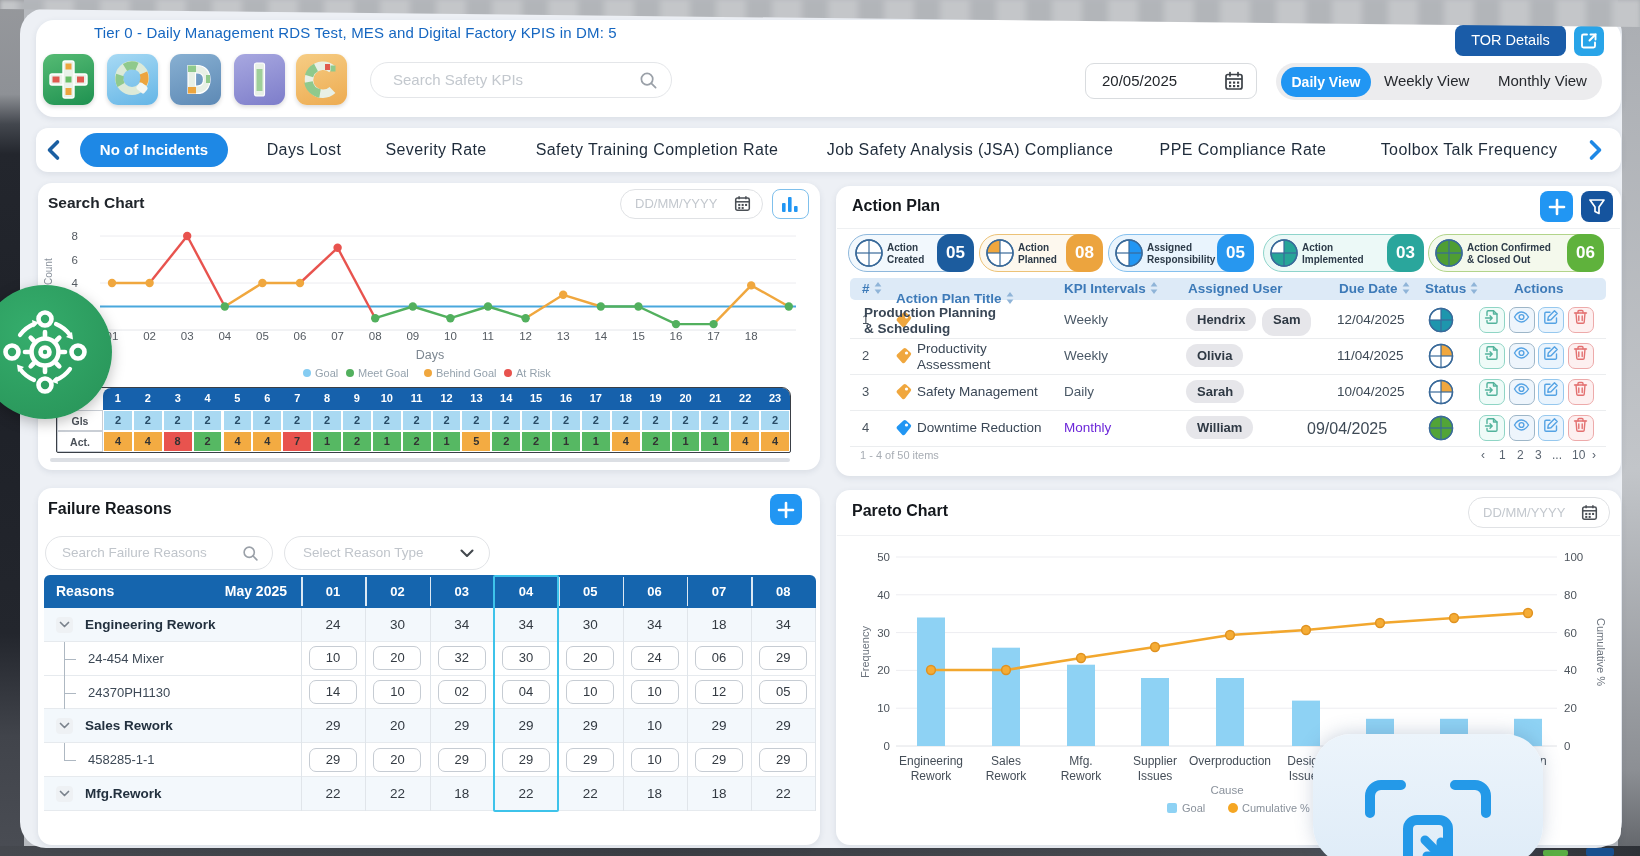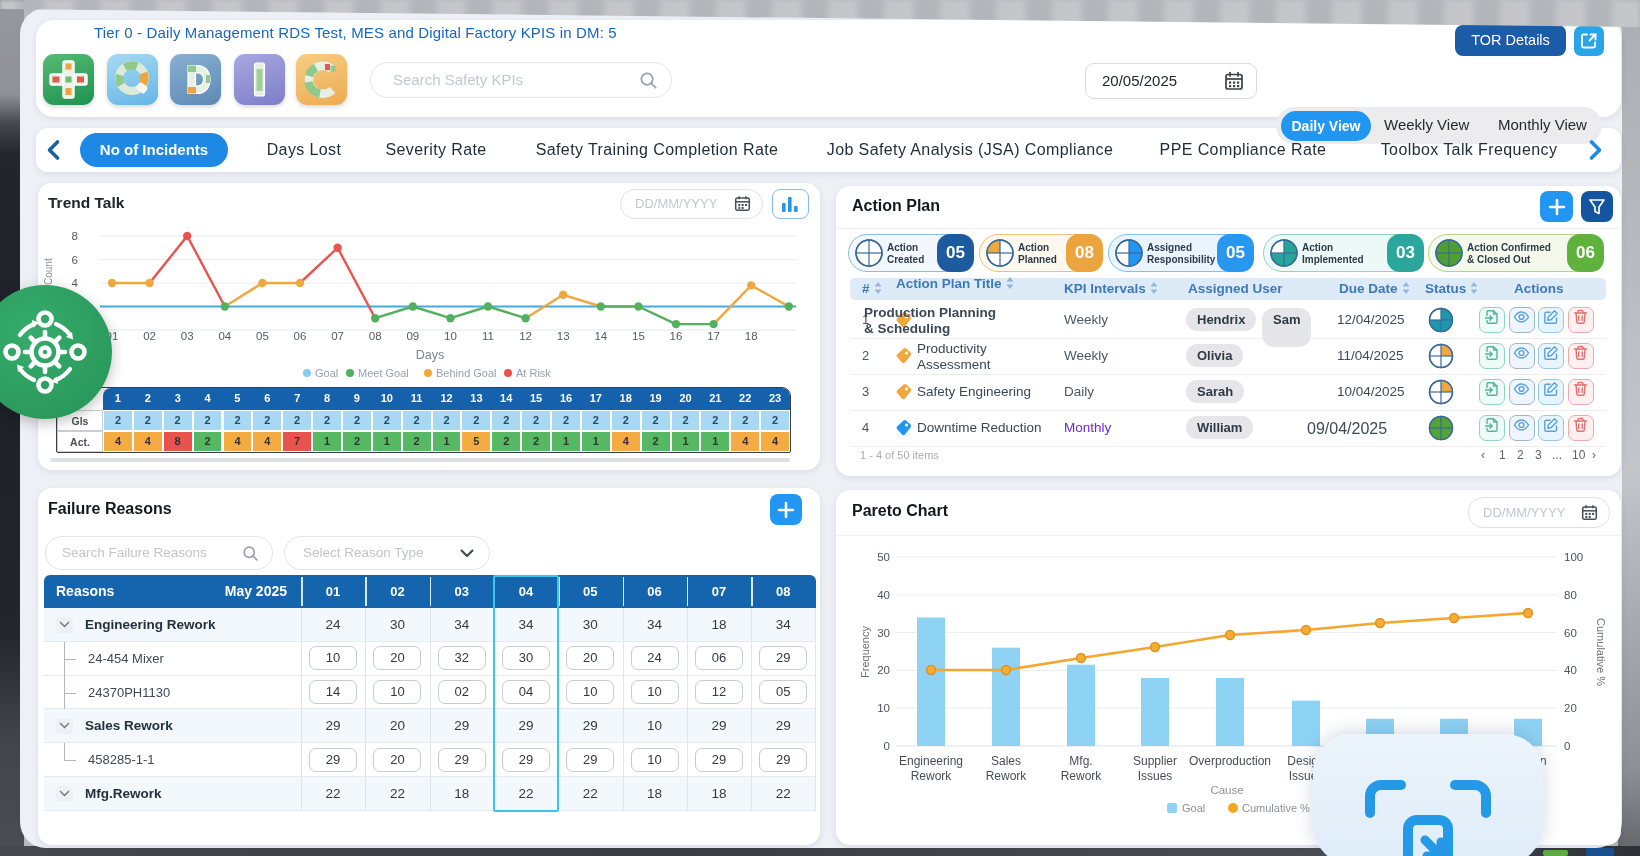--- a/index.html
+++ b/index.html
@@ -78,21 +78,21 @@
         <rect x="5" y="10.5" width="2.2" height="2.2"></rect>
         <rect x="9" y="10.5" width="2.2" height="2.2"></rect>
         <rect x="13" y="10.5" width="2.2" height="2.2"></rect>
         <rect x="5" y="14" width="2.2" height="2.2"></rect>
         <rect x="9" y="14" width="2.2" height="2.2"></rect>
         <rect x="13" y="14" width="2.2" height="2.2"></rect>
       </g>
     </svg>
 </div>
 
-<div class="abs" style="left:1276px;top:63px;width:326px;height:37px;border-radius:18.5px;background:#ececee;z-index:3;margin-top:44px;">
+<div class="abs" style="left:1276px;top:63px;width:326px;height:37px;border-radius:18.5px;background:#ececee;z-index:3;">
   <div style="position:absolute;left:5px;top:3.5px;width:90px;height:30px;border-radius:15px;background:#2196f3;color:#fff;font-size:14px;font-weight:bold;text-align:center;line-height:30px;">Daily View</div>
   <div style="position:absolute;left:108px;top:9px;font-size:15px;color:#26292e;">Weekly View</div>
   <div style="position:absolute;left:222px;top:9px;font-size:15px;color:#26292e;">Monthly View</div>
 </div>
 
 <div class="abs" style="left:1455px;top:25px;width:111px;height:31px;border-radius:8px;background:#1a5ca8;color:#fff;font-size:14.5px;text-align:center;line-height:31px;z-index:3;">TOR Details</div>
 <div class="abs" style="left:1574px;top:26px;width:30px;height:30px;border-radius:7px;background:#28a4e8;z-index:3;">
   <svg style="position:absolute;left:5px;top:5px;" width="20" height="20" viewBox="0 0 20 20" fill="none" stroke="#fff" stroke-width="1.9" stroke-linecap="round">
       <path d="M8 3.5 H4.5 A1.5 1.5 0 0 0 3 5 V15 A1.5 1.5 0 0 0 4.5 16.5 H14.5 A1.5 1.5 0 0 0 16 15 V11.5"></path>
       <path d="M11.5 3.5 H16.5 V8.5"></path>
@@ -109,21 +109,21 @@
 <div class="abs tab" style="left:436px;">Severity Rate</div>
 <div class="abs tab" style="left:657px;">Safety Training Completion Rate</div>
 <div class="abs tab" style="left:970px;">Job Safety Analysis (JSA) Compliance</div>
 <div class="abs tab" style="left:1243px;">PPE Compliance Rate</div>
 <div class="abs tab" style="left:1469px;">Toolbox Talk Frequency</div>
 <svg class="abs" style="left:1584px;top:138px;z-index:3;" width="22" height="24" viewBox="0 0 22 24">
     <path d="M7.5 4 L15.5 12 L7.5 20" fill="none" stroke="#1e88e5" stroke-width="3.6" stroke-linecap="round" stroke-linejoin="round"></path>
   </svg>
 
 <div class="card" id="trend-card" style="left:38px;top:183px;width:782px;height:287px;"></div>
-<div class="abs" style="left:48px;top:194px;font-size:15.5px;font-weight:bold;color:#20252b;z-index:3;">Trend Talk</div>
+<div class="abs" style="left:48px;top:194px;font-size:15.5px;font-weight:bold;color:#20252b;z-index:3;">Search Chart</div>
 <div class="abs" style="left:620px;top:189px;width:143px;height:30px;border:1.5px solid #e0e2e5;border-radius:15px;background:#fff;z-index:3;">
   <span style="position:absolute;left:14px;top:6px;font-size:13px;color:#c3c8ce;">DD/MM/YYYY</span>
   <svg style="position:absolute;right:11px;top:5px;" width="17" height="17" viewBox="0 0 20 20">
       <rect x="2" y="3.5" width="16" height="14.5" rx="2" fill="none" stroke="#4a4f55" stroke-width="1.8"></rect>
       <line x1="2" y1="8" x2="18" y2="8" stroke="#4a4f55" stroke-width="1.8"></line>
       <line x1="6" y1="1.5" x2="6" y2="5" stroke="#4a4f55" stroke-width="1.8"></line>
       <line x1="14" y1="1.5" x2="14" y2="5" stroke="#4a4f55" stroke-width="1.8"></line>
       <g fill="#4a4f55">
         <rect x="5" y="10.5" width="2.4" height="2.4"></rect>
         <rect x="9" y="10.5" width="2.4" height="2.4"></rect>
@@ -362,21 +362,21 @@
       </svg></div>
     <div class="abs" style="left:1467px;top:242px;font-size:10px;font-weight:bold;color:#2d3b49;line-height:12px;white-space:nowrap;">Action Confirmed<br>&amp; Closed Out</div>
     <div class="abs" style="left:1567px;top:234px;width:37px;height:38px;background:#5fb23c;border-radius:13px;color:#fff;font-size:17px;font-weight:bold;text-align:center;line-height:38px;">06</div>
   </div>
 <div class="abs" id="ap-table" style="left:0;top:0;width:1640px;height:856px;z-index:3;">
     <div class="abs" style="left:850px;top:278px;width:756px;height:22px;background:#ddeaf7;border-radius:5px;"></div>
     <div class="abs" style="left:862px;top:281px;font-size:13.5px;font-weight:bold;color:#3d7ab8;white-space:nowrap;">#<svg width="8" height="12" viewBox="0 0 8 12" style="margin-left:4px;vertical-align:-1px;">
         <path d="M4 0 L7.4 4.6 H0.6 Z" fill="#8fb4d8"></path>
         <path d="M4 12 L7.4 7.4 H0.6 Z" fill="#8fb4d8"></path>
       </svg></div>
-    <div class="abs" style="left:896px;top:276px;font-size:13.5px;font-weight:bold;color:#3d7ab8;white-space:nowrap;">Action Plan Title<svg width="8" height="12" viewBox="0 0 8 12" style="margin-left:4px;vertical-align:-1px;">
+    <div class="abs" style="left:896px;top:291px;font-size:13.5px;font-weight:bold;color:#3d7ab8;white-space:nowrap;">Action Plan Title<svg width="8" height="12" viewBox="0 0 8 12" style="margin-left:4px;vertical-align:-1px;">
         <path d="M4 0 L7.4 4.6 H0.6 Z" fill="#8fb4d8"></path>
         <path d="M4 12 L7.4 7.4 H0.6 Z" fill="#8fb4d8"></path>
       </svg></div>
     <div class="abs" style="left:1064px;top:281px;font-size:13.5px;font-weight:bold;color:#3d7ab8;white-space:nowrap;">KPI Intervals<svg width="8" height="12" viewBox="0 0 8 12" style="margin-left:4px;vertical-align:-1px;">
         <path d="M4 0 L7.4 4.6 H0.6 Z" fill="#8fb4d8"></path>
         <path d="M4 12 L7.4 7.4 H0.6 Z" fill="#8fb4d8"></path>
       </svg></div>
     <div class="abs" style="left:1188px;top:281px;font-size:13.5px;font-weight:bold;color:#3d7ab8;white-space:nowrap;">Assigned User</div>
     <div class="abs" style="left:1339px;top:281px;font-size:13.5px;font-weight:bold;color:#3d7ab8;white-space:nowrap;">Due Date<svg width="8" height="12" viewBox="0 0 8 12" style="margin-left:4px;vertical-align:-1px;">
         <path d="M4 0 L7.4 4.6 H0.6 Z" fill="#8fb4d8"></path>
@@ -389,21 +389,21 @@
     <div class="abs" style="left:1514px;top:281px;font-size:13.5px;font-weight:bold;color:#3d7ab8;white-space:nowrap;">Actions</div>
     <div class="abs" style="left:850px;top:338px;width:756px;height:1px;background:#ebedef;"></div>
     <div class="abs" style="left:862px;top:312px;font-size:13px;color:#4a545e;">1</div>
     <div class="abs" style="left:895px;top:311px;"><svg width="18" height="18" viewBox="0 0 18 18">
         <path d="M2 7.5 L8.5 1.5 a2 2 0 0 1 2.6 0 L15.5 5.5 a2 2 0 0 1 0.3 2.6 L10 15.5 a2 2 0 0 1 -2.8 0.2 L2.3 10.3 A2 2 0 0 1 2 7.5 Z" fill="#f0a73e"></path>
         <circle cx="11.5" cy="6" r="1.6" fill="#fff"></circle>
       </svg></div>
     <div class="abs" style="left:864px;top:305px;font-size:13.5px;color:#3a4756;line-height:15.5px;white-space:nowrap;font-weight:bold;">Production Planning<br>&amp; Scheduling</div>
     <div class="abs" style="left:1064px;top:312px;font-size:13.5px;color:#4a5866;">Weekly</div>
     <div class="abs" style="left:1186px;top:308px;height:23px;border-radius:12px;background:#e6e6ea;font-size:13px;font-weight:bold;color:#2f3944;line-height:23px;padding:0 11px;">Hendrix</div>
-    <div class="abs" style="left:1262px;top:308px;height:39px;border-radius:12px;background:#e6e6ea;font-size:13px;font-weight:bold;color:#2f3944;line-height:23px;padding:0 11px;">Sam</div>
+    <div class="abs" style="left:1262px;top:308px;height:28px;border-radius:12px;background:#e6e6ea;font-size:13px;font-weight:bold;color:#2f3944;line-height:23px;padding:0 11px;">Sam</div>
     <div class="abs" style="left:1337px;top:312px;font-size:13.5px;color:#3e4a56;">12/04/2025</div>
     <div class="abs" style="left:1427px;top:306px;"><svg width="28" height="28" viewBox="0 0 28 28">
         <circle cx="14.0" cy="14.0" r="11.5" fill="#fff" stroke="#3a6a9a" stroke-width="1.4"></circle>
         <path d="M14.0 14.0 L14.0 2.5 A11.5 11.5 0 0 1 25.5 14.0 Z" fill="#1e96ad"></path>
         <path d="M14.0 14.0 L25.5 14.0 A11.5 11.5 0 0 1 14.0 25.5 Z" fill="#1e96ad"></path>
         <path d="M14.0 14.0 L14.0 25.5 A11.5 11.5 0 0 1 2.5 14.0 Z" fill="#1e96ad"></path>
         <line x1="2.5" y1="14.0" x2="25.5" y2="14.0" stroke="#3a6a9a" stroke-width="1.2"></line>
         <line x1="14.0" y1="2.5" x2="14.0" y2="25.5" stroke="#3a6a9a" stroke-width="1.2"></line>
         <circle cx="14.0" cy="14.0" r="11.5" fill="none" stroke="#3a6a9a" stroke-width="1.4"></circle>
       </svg></div>
@@ -461,21 +461,21 @@
         <path d="M5 4 V2.5 a1 1 0 0 1 1 -1 H9 a1 1 0 0 1 1 1 V4"></path>
         <path d="M3 4 L3.8 13.2 a1.2 1.2 0 0 0 1.2 1.1 H10 a1.2 1.2 0 0 0 1.2 -1.1 L12 4"></path>
         <path d="M5.8 7 V11.5 M9.2 7 V11.5"></path>
       </svg></div>
     <div class="abs" style="left:850px;top:410px;width:756px;height:1px;background:#ebedef;"></div>
     <div class="abs" style="left:862px;top:384px;font-size:13px;color:#4a545e;">3</div>
     <div class="abs" style="left:895px;top:383px;"><svg width="18" height="18" viewBox="0 0 18 18">
         <path d="M2 7.5 L8.5 1.5 a2 2 0 0 1 2.6 0 L15.5 5.5 a2 2 0 0 1 0.3 2.6 L10 15.5 a2 2 0 0 1 -2.8 0.2 L2.3 10.3 A2 2 0 0 1 2 7.5 Z" fill="#f0a73e"></path>
         <circle cx="11.5" cy="6" r="1.6" fill="#fff"></circle>
       </svg></div>
-    <div class="abs" style="left:917px;top:384px;font-size:13.5px;color:#3a4756;white-space:nowrap;">Safety Engineering</div>
+    <div class="abs" style="left:917px;top:384px;font-size:13.5px;color:#3a4756;white-space:nowrap;">Safety Management</div>
     <div class="abs" style="left:1064px;top:384px;font-size:13.5px;color:#4a5866;">Daily</div>
     <div class="abs" style="left:1186px;top:380px;height:23px;border-radius:12px;background:#e6e6ea;font-size:13px;font-weight:bold;color:#2f3944;line-height:23px;padding:0 11px;">Sarah</div>
     <div class="abs" style="left:1337px;top:384px;font-size:13.5px;color:#3e4a56;">10/04/2025</div>
     <div class="abs" style="left:1427px;top:378px;"><svg width="28" height="28" viewBox="0 0 28 28">
         <circle cx="14.0" cy="14.0" r="11.5" fill="#fff" stroke="#3a6a9a" stroke-width="1.4"></circle>
         <path d="M14.0 14.0 L14.0 2.5 A11.5 11.5 0 0 1 25.5 14.0 Z" fill="#f0a73e"></path>
         <line x1="2.5" y1="14.0" x2="25.5" y2="14.0" stroke="#3a6a9a" stroke-width="1.2"></line>
         <line x1="14.0" y1="2.5" x2="14.0" y2="25.5" stroke="#3a6a9a" stroke-width="1.2"></line>
         <circle cx="14.0" cy="14.0" r="11.5" fill="none" stroke="#3a6a9a" stroke-width="1.4"></circle>
       </svg></div>

